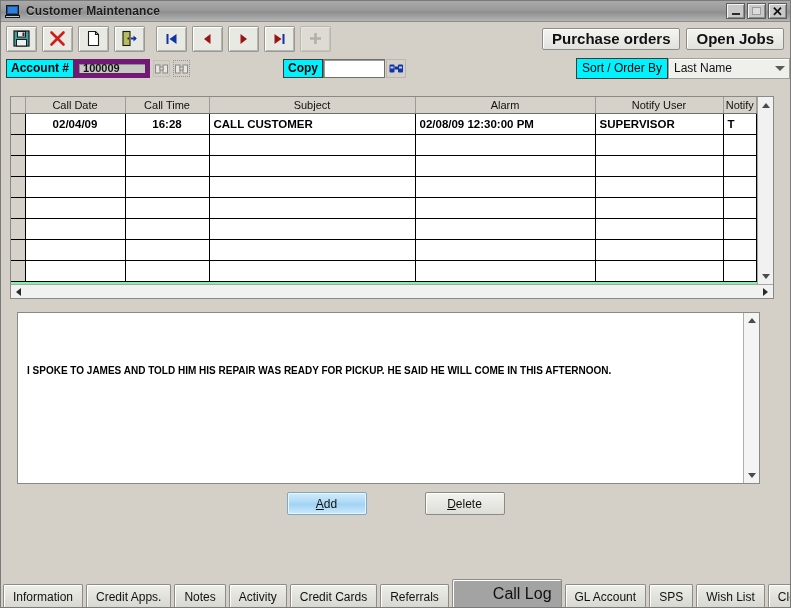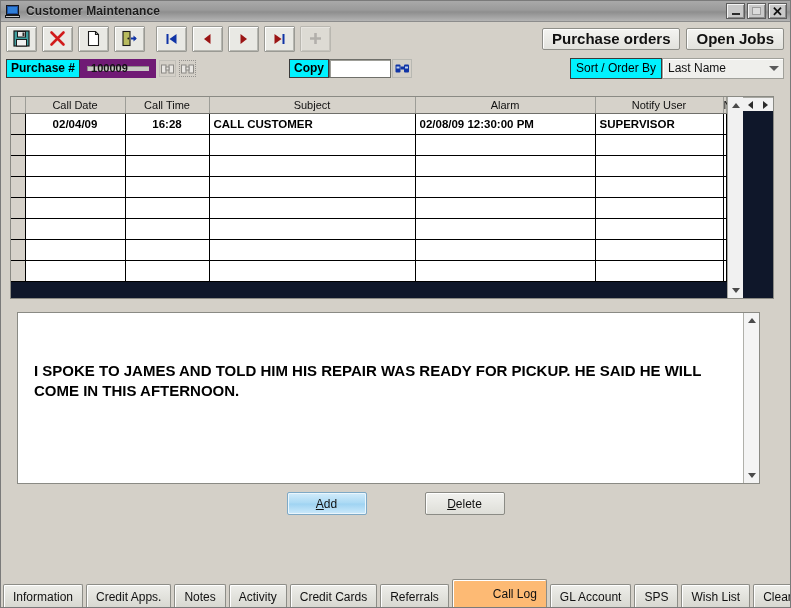--- a/index.html
+++ b/index.html
@@ -96,21 +96,21 @@
   }
   .cyanlbl{
     background:#00f2ff;border:1px solid #3a3a3a;
     font-size:12px;font-weight:bold;color:#000;
     height:19px;display:flex;align-items:center;padding:0 4px;
     box-sizing:border-box;
   }
   .cust-wrap{display:flex;align-items:center;margin-left:5px;}
   .cust-input{
     width:76px;height:19px;background:#c9c9c4;
-    border:7px solid #701a75;
+    border:5px solid #701a75;
     box-shadow:inset 1px 1px 0 #8e8e88;
     font-size:11px;font-weight:bold;color:#111;
     display:flex;align-items:center;padding-left:4px;
     box-sizing:border-box;
   }
   .bino-btn{
     width:17px;height:17px;margin-left:3px;
     background:#d4d0c8;border:1px solid #b2b2ac;
     display:flex;align-items:center;justify-content:center;
     box-sizing:border-box;opacity:.5;
@@ -122,21 +122,21 @@
     border:1px solid #6f6f6a;
     box-shadow:inset 1px 1px 0 #9e9e98;
     box-sizing:border-box;
   }
   .bino-blue{
     width:20px;height:19px;margin-left:1px;
     background:#d4d0c8;border:1px solid #b8b8b2;
     display:flex;align-items:center;justify-content:center;
     box-sizing:border-box;
   }
-  .sort-wrap{margin-left:auto;display:flex;align-items:flex-start;padding-right:6px;}
+  .sort-wrap{margin-left:auto;display:flex;align-items:flex-start;}
   .sort-lbl{
     background:#00f2ff;border:1px solid #3a3a3a;
     font-size:12px;color:#000;height:21px;
     display:flex;align-items:center;padding:0 5px;box-sizing:border-box;
   }
   .sort-combo{
     width:122px;height:21px;background:#efefec;
     border:1px solid #a0a09a;
     box-shadow:inset 1px 1px 0 #ffffff;
     display:flex;align-items:center;justify-content:space-between;
@@ -144,24 +144,24 @@
     box-sizing:border-box;
   }
   .caret{
     width:0;height:0;border-left:5px solid transparent;border-right:5px solid transparent;
     border-top:5px solid #5a5a5a;
   }
 
   
   .gridwrap{
     position:absolute;left:9px;top:95px;width:764px;height:203px;
-    background:#0f172a;
+    background:#86efac;
     border:1px solid #8a8a84;
     box-sizing:border-box;
-    display:flex;flex-direction:row;
+    display:flex;flex-direction:column;
   }
   .grid-inner{display:flex;flex:1;min-height:0;}
   .grid-main{flex:1;display:flex;flex-direction:column;min-width:0;}
   table.grid{border-collapse:collapse;width:100%;table-layout:fixed;}
   table.grid th{
     background:#d6d2ca;
     border-right:1px solid #9d9d97;
     border-bottom:1px solid #6f6f6a;
     font-size:11px;font-weight:normal;color:#111;
     height:16px;padding:0;text-align:center;
@@ -205,21 +205,21 @@
   }
   .hscroll .sb-arrow{width:15px;display:flex;align-items:center;justify-content:center;}
 
   
   .notesbox{
     position:absolute;left:16px;top:311px;width:743px;height:172px;
     background:#fff;border:1px solid #8a8a84;
     box-sizing:border-box;display:flex;
   }
   .notes-text{
-    flex:1;padding:8px 6px 0 16px;font-size:15px;font-weight:bold;
+    flex:1;padding:8px 6px 0 9px;font-size:10px;font-weight:bold;
     color:#000;line-height:20px;white-space:pre-wrap;
     overflow:hidden;position:relative;
   }
   .notes-vscroll{
     width:16px;background:#f4f4f4;border-left:1px solid #b0b0aa;
     display:flex;flex-direction:column;justify-content:space-between;
     box-sizing:border-box;
   }
   .notes-vscroll .sb-arrow{height:15px;display:flex;align-items:center;justify-content:center;}
 
@@ -252,24 +252,24 @@
   .tab{
     height:24px;padding:0 9px;margin-right:3px;
     background:linear-gradient(to bottom,#eeeeea,#d7d7d0);
     border:1px solid #8d8d87;border-bottom:none;
     box-shadow:inset 1px 1px 0 #ffffff;
     display:flex;align-items:center;justify-content:center;
     font-size:12px;color:#111;box-sizing:border-box;white-space:nowrap;
     border-radius:2px 2px 0 0;
   }
   .tab.active{
-    height:29px;background:#fdba74;
+    height:29px;background:#a3a3a3;
     border:1px solid #8d8d87;border-bottom:none;
     box-shadow:inset 1px 1px 0 #ffffff;
-    font-size:12px;
+    font-size:16px;
     padding-left:40px;
   }
   .tab:first-child{margin-left:2px;}
 </style>
 </head>
 <body>
 
 <div id="app">
 
   <div class="titlebar">
@@ -346,21 +346,21 @@
     </div>
 
     <div class="tool-right">
       <div class="hdr-btn">Purchase orders</div>
       <div class="hdr-btn">Open Jobs</div>
     </div>
   </div>
 
   <div class="filterbar">
     <div class="cust-wrap">
-      <div class="cyanlbl">Purchase #</div>
+      <div class="cyanlbl">Account #</div>
       <div class="cust-input">100009</div>
       <div class="bino-btn">
         <svg width="13" height="11" viewBox="0 0 13 11">
           <rect x="0.5" y="2" width="4.5" height="8" fill="#fff" stroke="#444" stroke-width="1"></rect>
           <rect x="8" y="2" width="4.5" height="8" fill="#fff" stroke="#444" stroke-width="1"></rect>
           <rect x="5" y="4" width="3" height="3" fill="#fff" stroke="#444" stroke-width="1"></rect>
         </svg>
       </div>
       <div class="bino-btn dotted">
         <svg width="13" height="11" viewBox="0 0 13 11">

